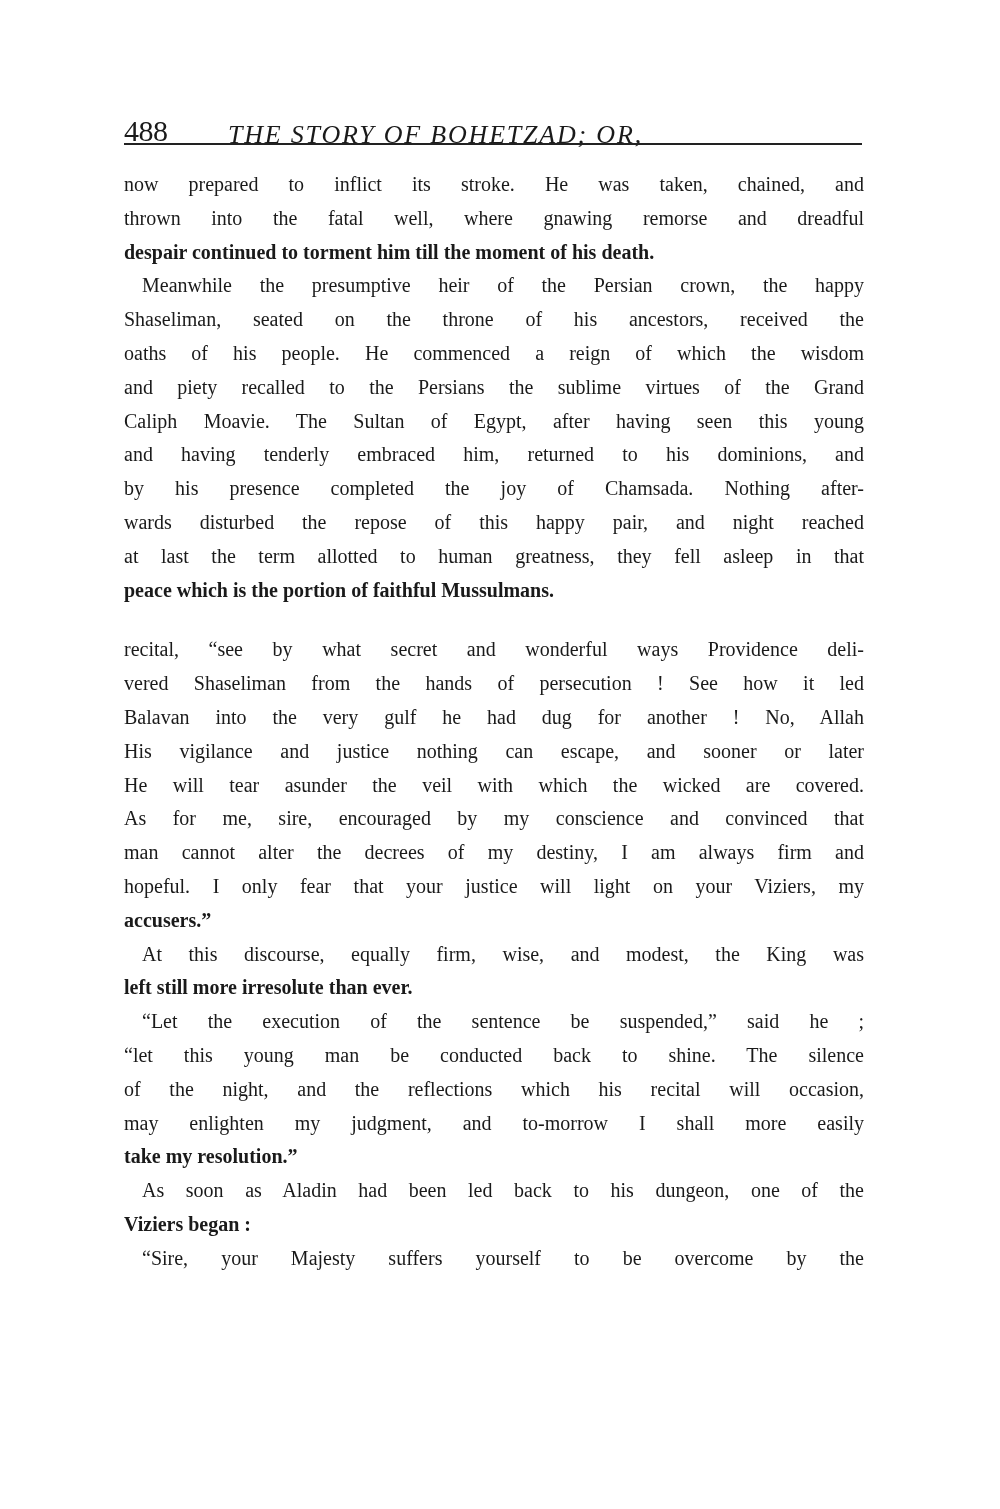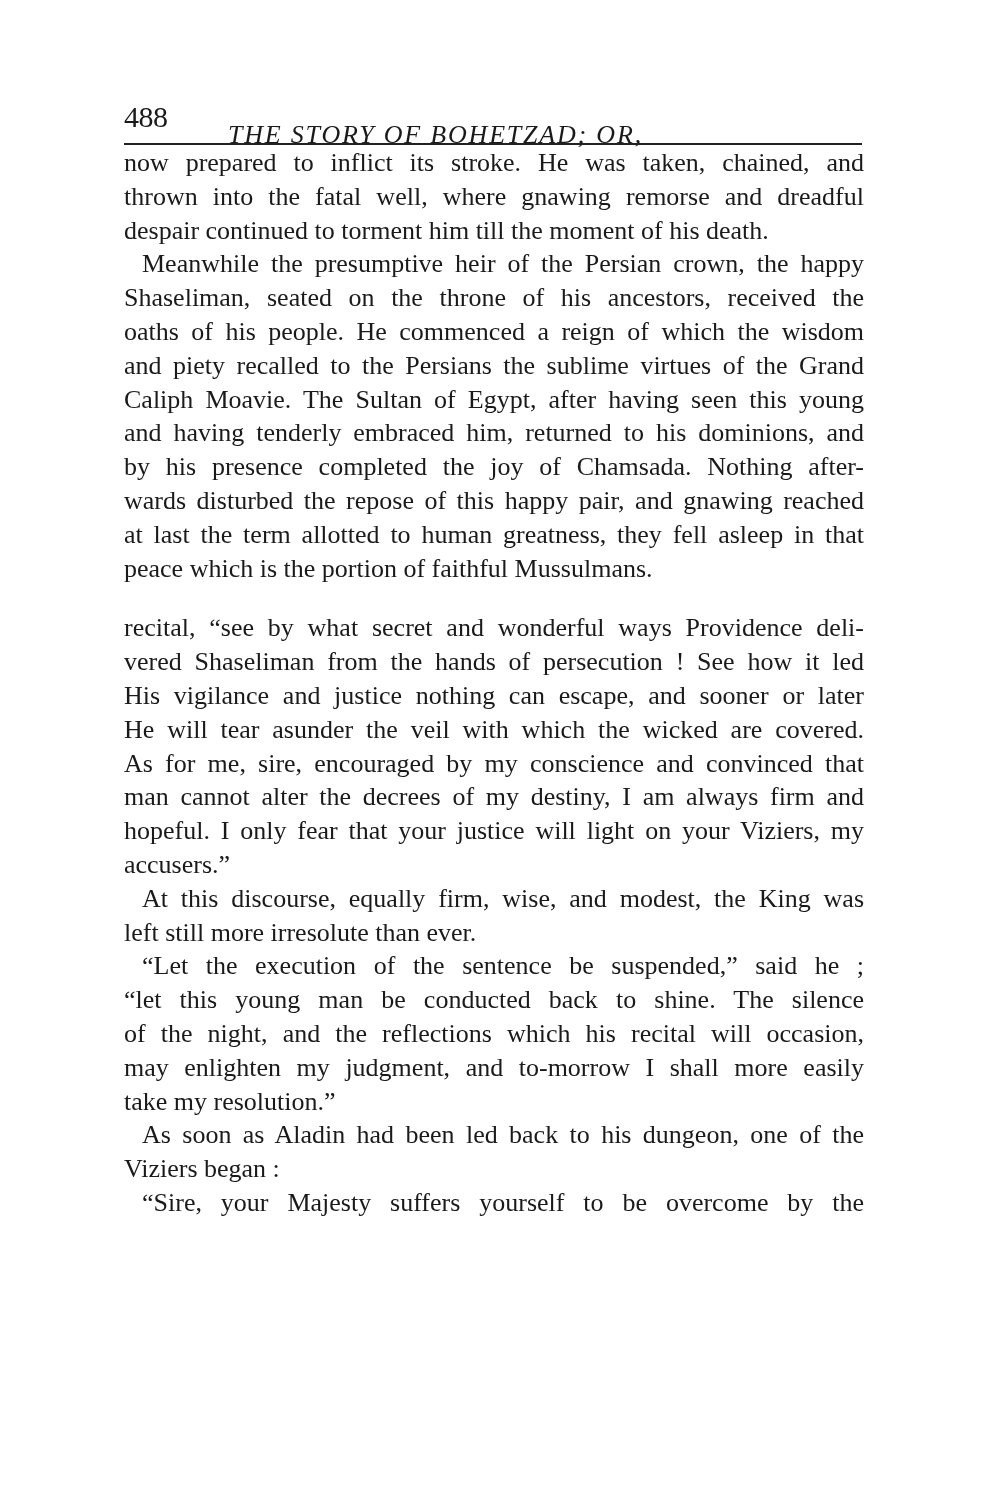--- a/index.html
+++ b/index.html
@@ -21,21 +21,21 @@
       top: 98px;
       width: 740px;
     }
     .running-head {
       position: relative;
       height: 48px;
     }
     .page-number {
       position: absolute;
       left: 0;
-      top: 2px;
+      top: 16px;
       font-size: 30px;
       letter-spacing: -0.5px;
     }
     .head-title {
       position: absolute;
       left: 104px;
       top: 22px;
       font-size: 26px;
       font-style: italic;
       letter-spacing: 1.8px;
@@ -43,32 +43,34 @@
     }
     .head-rule {
       position: absolute;
       left: 0;
       top: 45px;
       width: 738px;
       height: 2px;
       background: #222;
     }
     .body-text {
-      font-size: 26px;
+      margin-top: 22px;
+      font-size: 20px;
       line-height: 33.8px;
     }
     .line {
       display: block;
       white-space: nowrap;
       text-align: justify;
       text-align-last: justify;
       width: 740px;
     }
     .line.last {
       text-align-last: left;
+      font-weight: bold;
     }
     .line.indent {
       padding-left: 18px;
       width: 722px;
     }
     .para-gap {
       height: 26px;
     }
   </style>
 </head>
@@ -87,28 +89,29 @@
         <span class="line last">despair continued to torment him till the moment of his death.</span>
       </div>
       <div class="paragraph">
         <span class="line indent">Meanwhile the presumptive heir of the Persian crown, the happy</span>
         <span class="line">Shaseliman, seated on the throne of his ancestors, received the</span>
         <span class="line">oaths of his people.  He commenced a reign of which the wisdom</span>
         <span class="line">and piety recalled to the Persians the sublime virtues of the Grand</span>
         <span class="line">Caliph Moavie.  The Sultan of Egypt, after having seen this young</span>
         <span class="line">and having tenderly embraced him, returned to his dominions, and</span>
         <span class="line">by his presence completed the joy of Chamsada.   Nothing after-</span>
-        <span class="line">wards disturbed the repose of this happy pair, and gnawing reached</span>
+        <span class="line">wards disturbed the repose of this happy pair, and night reached</span>
         <span class="line">at last the term allotted to human greatness, they fell asleep in that</span>
         <span class="line last">peace which is the portion of faithful Mussulmans.</span>
       </div>
       <div class="para-gap"></div>
       <div class="paragraph">
         <span class="line">recital, “see by what secret and wonderful ways Providence deli-</span>
         <span class="line">vered Shaseliman from the hands of persecution !  See how it led</span>
+        <span class="line">Balavan into the very gulf he had dug for another !  No, Allah</span>
         <span class="line">His vigilance and justice nothing can escape, and sooner or later</span>
         <span class="line">He will tear asunder the veil with which the wicked are covered.</span>
         <span class="line">As for me, sire, encouraged by my conscience and convinced that</span>
         <span class="line">man cannot alter the decrees of my destiny, I am always firm and</span>
         <span class="line">hopeful.  I only fear that your justice will light on your Viziers, my</span>
         <span class="line last">accusers.”</span>
       </div>
       <div class="paragraph">
         <span class="line indent">At this discourse, equally firm, wise, and modest, the King was</span>
         <span class="line last">left still more irresolute than ever.</span>

